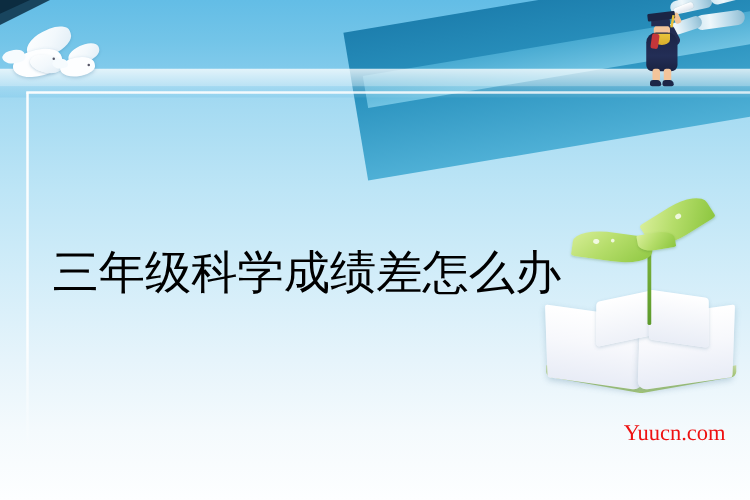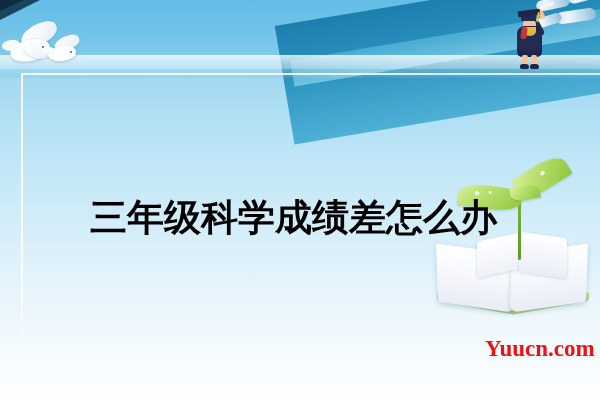--- a/index.html
+++ b/index.html
@@ -133,22 +133,22 @@
     position:absolute;left:27px;top:6px;width:5px;height:9px;background:#f3c49a;
     border-radius:2px;transform:rotate(-25deg);
   }
   .g-leg{position:absolute;top:51px;width:6px;height:10px;background:#f3c49a;border-radius:2px;}
   .g-shoe{position:absolute;top:60px;width:9px;height:5px;background:#1d2748;border-radius:3px 4px 2px 2px;}
 
   
   .title{
     position:absolute;left:42px;top:196px;
     font-family:"DejaVu Sans","Liberation Sans",sans-serif;
-    font-size:37px;line-height:44px;font-weight:bold;color:#000000;
-    letter-spacing:0px;white-space:nowrap;margin-left:48px;
+    font-size:37px;line-height:44px;font-weight:normal;color:#000000;
+    letter-spacing:0px;white-space:nowrap;
   }
 
   
   .book{position:absolute;left:435px;top:235px;width:160px;height:95px;}
   .page-l,.page-r{
     position:absolute;top:14px;width:76px;height:58px;
     background:linear-gradient(to bottom,#ffffff 0%,#f7f8fc 45%,#e8ecf6 100%);
     box-shadow:0 2px 5px rgba(70,120,150,.3);
   }
   .page-l{left:2px;transform:skewY(10deg) rotate(-2deg);border-radius:2px 8px 8px 2px;}
@@ -195,23 +195,23 @@
     border-radius:6% 50% 6% 50%;transform:rotate(-32deg);
   }
   .leaf-small{
     left:30px;top:14px;width:30px;height:14px;
     border-radius:6% 50% 6% 50%;transform:rotate(-10deg);
   }
   .dew{position:absolute;background:rgba(255,255,255,.78);border-radius:50%;}
 
   
   .watermark{
-    position:absolute;left:485px;top:336px;
+    position:absolute;left:499px;top:336px;
     font-family:"Liberation Serif","DejaVu Serif",serif;
-    font-size:23px;font-weight:bold;color:#ee1111;white-space:nowrap;
+    font-size:18px;font-weight:normal;color:#ee1111;white-space:nowrap;
   }
 </style>
 </head>
 <body>
 
 <div id="slide">
 
   <div class="sky-top"></div>
   <div class="diag-band"></div>
   <div class="diag-band2"></div>

